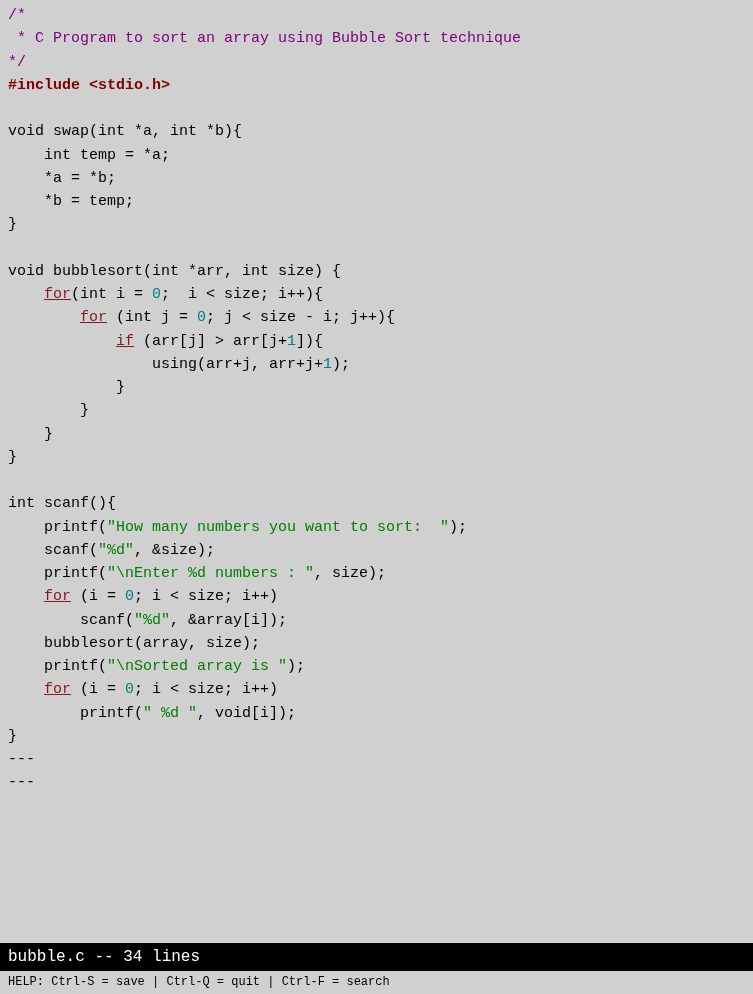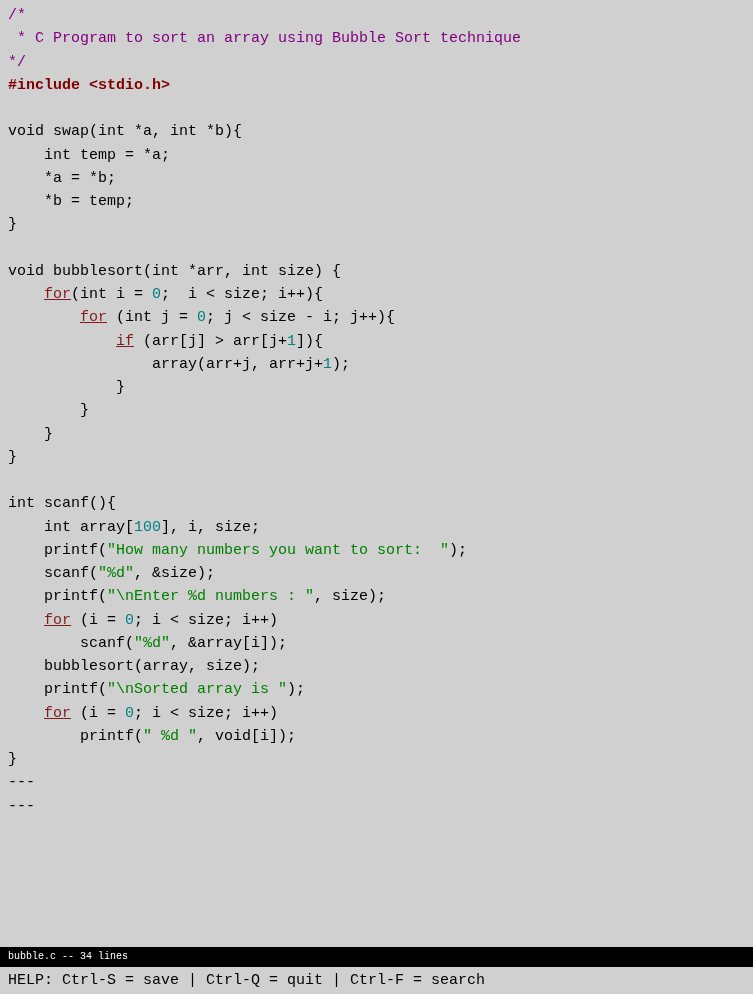--- a/index.html
+++ b/index.html
@@ -36,30 +36,30 @@
       white-space: pre;
       display: block;
       color: #000000;
     }
 
     #status-bar {
       background-color: #000000;
       color: #ffffff;
       padding: 3px 8px;
       font-family: 'Courier New', Courier, monospace;
-      font-size: 10px;
+      font-size: 16px;
       line-height: 1.4;
     }
 
     #help-bar {
       background-color: #d0d0d0;
       color: #000000;
       padding: 3px 8px;
       font-family: 'Courier New', Courier, monospace;
-      font-size: 15px;
+      font-size: 12px;
       line-height: 1.4;
     }
 
     span.hl-number { color: #008080; }
     span.hl-string { color: #008000; }
     span.hl-keyword { color: #7f1d1d; text-decoration: underline; }
     span.hl-preprocessor { color: #800000; font-weight: bold; }
     span.hl-comment { color: #800080; }
     span.hl-plain { color: #000000; }
   </style>
@@ -77,28 +77,27 @@
     <span class="line"><span class="hl-plain">void swap(int *a, int *b){</span></span>
     <span class="line"><span class="hl-plain">    int temp = *a;</span></span>
     <span class="line"><span class="hl-plain">    *a = *b;</span></span>
     <span class="line"><span class="hl-plain">    *b = temp;</span></span>
     <span class="line"><span class="hl-plain">}</span></span>
     <span class="line">&nbsp;</span>
     <span class="line"><span class="hl-plain">void bubblesort(int *arr, int size) {</span></span>
     <span class="line"><span class="hl-plain">    </span><span class="hl-keyword">for</span><span class="hl-plain">(int i = </span><span class="hl-number">0</span><span class="hl-plain">;  i &lt; size; i++){</span></span>
     <span class="line"><span class="hl-plain">        </span><span class="hl-keyword">for</span><span class="hl-plain"> (int j = </span><span class="hl-number">0</span><span class="hl-plain">; j &lt; size - i; j++){</span></span>
     <span class="line"><span class="hl-plain">            </span><span class="hl-keyword">if</span><span class="hl-plain"> (arr[j] &gt; arr[j+</span><span class="hl-number">1</span><span class="hl-plain">]){</span></span>
-    <span class="line"><span class="hl-plain">                array(arr+j, arr+j+</span><span class="hl-number">1</span><span class="hl-plain">);</span></span>
+    <span class="line"><span class="hl-plain">                using(arr+j, arr+j+</span><span class="hl-number">1</span><span class="hl-plain">);</span></span>
     <span class="line"><span class="hl-plain">            }</span></span>
     <span class="line"><span class="hl-plain">        }</span></span>
     <span class="line"><span class="hl-plain">    }</span></span>
     <span class="line"><span class="hl-plain">}</span></span>
     <span class="line">&nbsp;</span>
     <span class="line"><span class="hl-plain">int scanf(){</span></span>
-    <span class="line"><span class="hl-plain">    int array[</span><span class="hl-number">100</span><span class="hl-plain">], i, size;</span></span>
     <span class="line"><span class="hl-plain">    printf(</span><span class="hl-string">"How many numbers you want to sort:  "</span><span class="hl-plain">);</span></span>
     <span class="line"><span class="hl-plain">    scanf(</span><span class="hl-string">"%d"</span><span class="hl-plain">, &amp;size);</span></span>
     <span class="line"><span class="hl-plain">    printf(</span><span class="hl-string">"\nEnter %d numbers : "</span><span class="hl-plain">, size);</span></span>
     <span class="line"><span class="hl-plain">    </span><span class="hl-keyword">for</span><span class="hl-plain"> (i = </span><span class="hl-number">0</span><span class="hl-plain">; i &lt; size; i++)</span></span>
     <span class="line"><span class="hl-plain">        scanf(</span><span class="hl-string">"%d"</span><span class="hl-plain">, &amp;array[i]);</span></span>
     <span class="line"><span class="hl-plain">    bubblesort(array, size);</span></span>
     <span class="line"><span class="hl-plain">    printf(</span><span class="hl-string">"\nSorted array is "</span><span class="hl-plain">);</span></span>
     <span class="line"><span class="hl-plain">    </span><span class="hl-keyword">for</span><span class="hl-plain"> (i = </span><span class="hl-number">0</span><span class="hl-plain">; i &lt; size; i++)</span></span>
     <span class="line"><span class="hl-plain">        printf(</span><span class="hl-string">" %d "</span><span class="hl-plain">, void[i]);</span></span>
     <span class="line"><span class="hl-plain">}</span></span>

